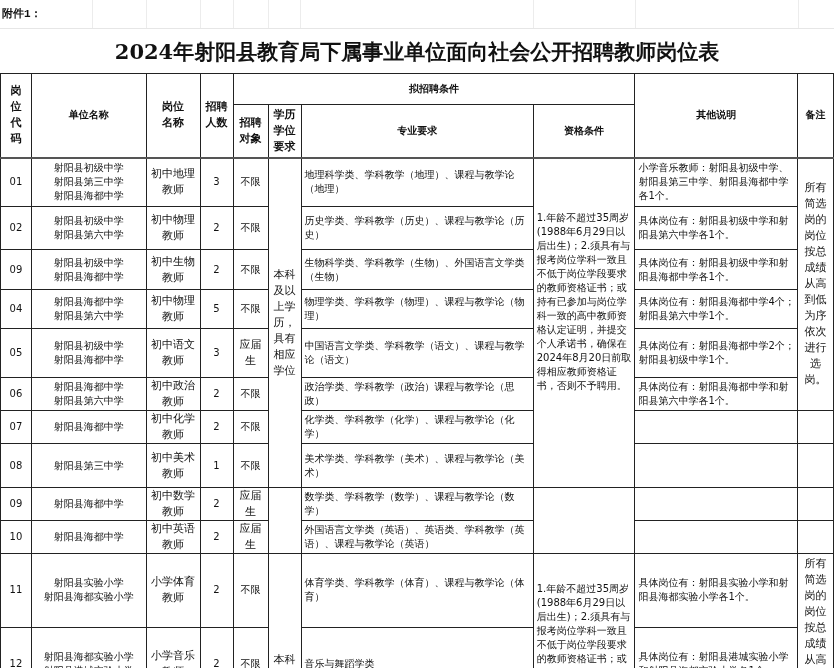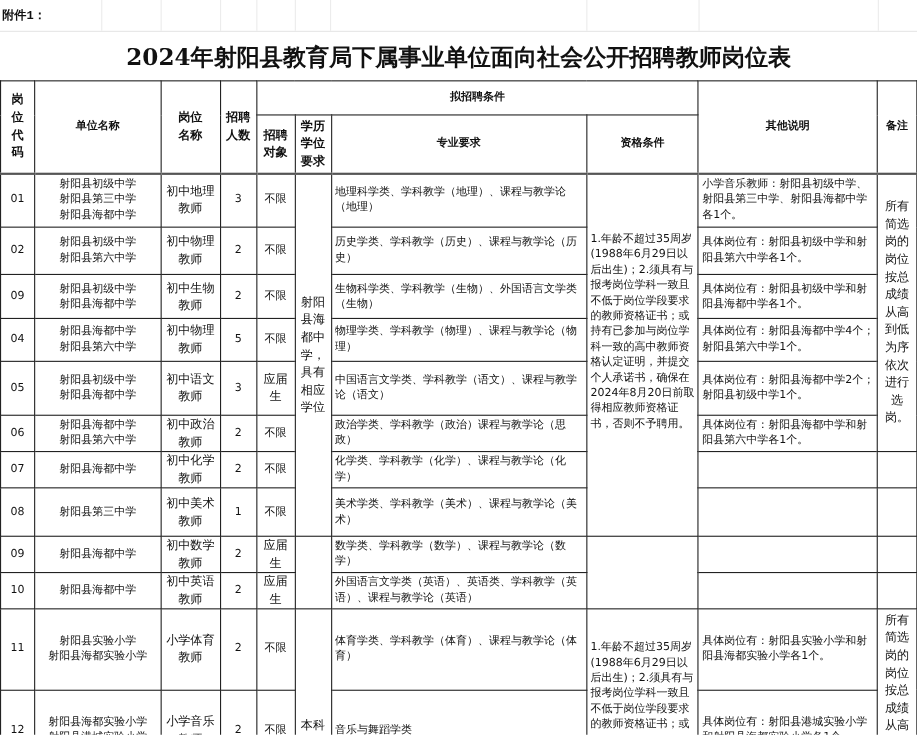--- a/index.html
+++ b/index.html
@@ -86,21 +86,21 @@
       <td class="code">01</td>
       <td style="white-space:pre-line">射阳县初级中学
 射阳县第三中学
 射阳县海都中学</td>
       <td>
           <div class="vert" style="width:48px">初中地理教师</div>
         </td>
       <td>3</td>
       <td>不限</td>
       <td rowspan="8">
-          <div class="vert" style="width:28px">射阳县海都中学，具有相应学位</div>
+          <div class="vert" style="width:28px">本科及以上学历，具有相应学位</div>
         </td>
       <td class="left">地理科学类、学科教学（地理）、课程与教学论（地理）</td>
       <td rowspan="8" class="left" style="vertical-align:top; padding-top:52px">1.年龄不超过35周岁(1988年6月29日以后出生)；2.须具有与报考岗位学科一致且不低于岗位学段要求的教师资格证书；或持有已参加与岗位学科一致的高中教师资格认定证明，并提交个人承诺书，确保在2024年8月20日前取得相应教师资格证书，否则不予聘用。</td>
       <td class="left">小学音乐教师：射阳县初级中学、射阳县第三中学、射阳县海都中学各1个。</td>
       <td rowspan="6">
           <div class="vert" style="width:28px">所有简选岗的岗位按总成绩从高到低为序依次进行选岗。</div>
         </td>
     </tr>
 
     <tr style="height:43px">

